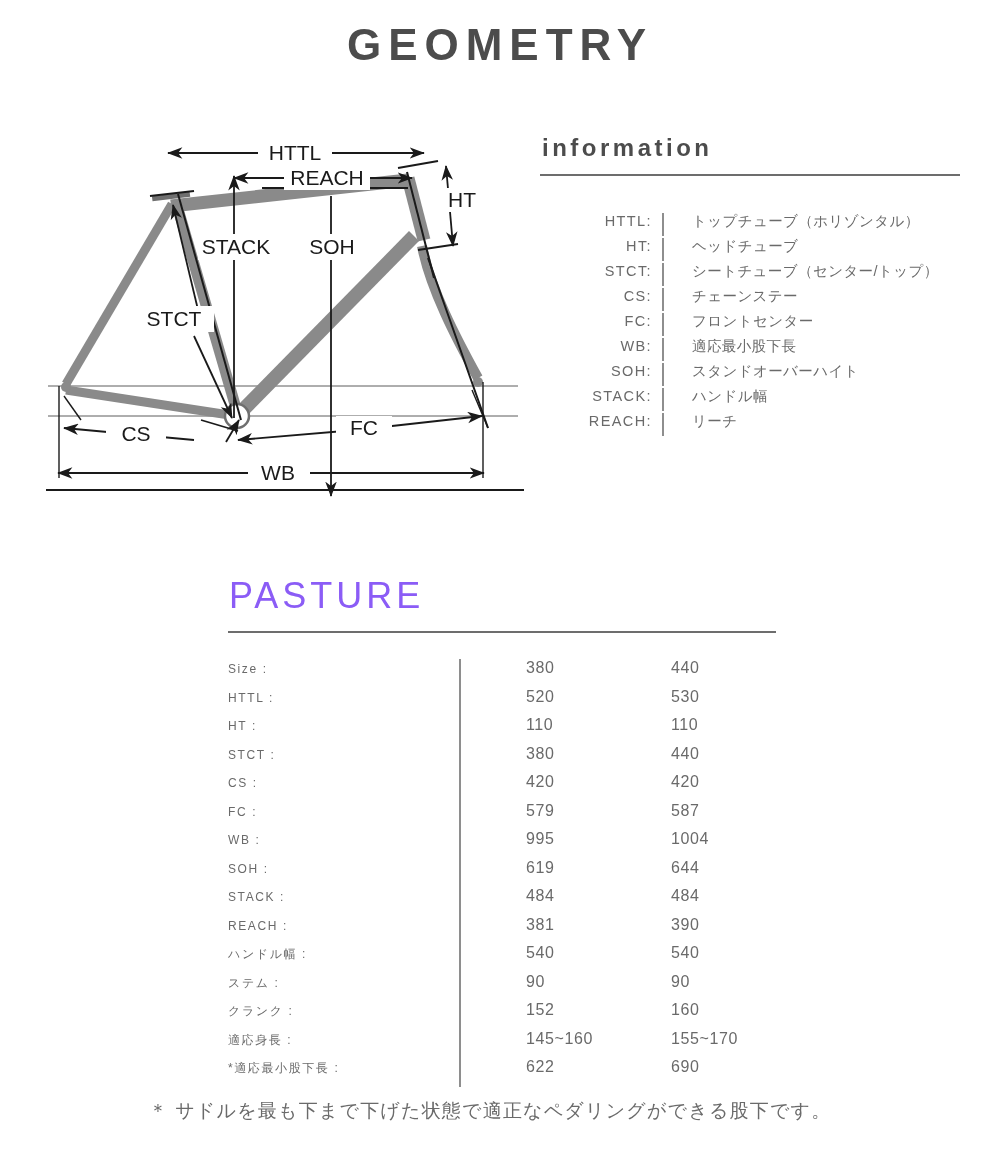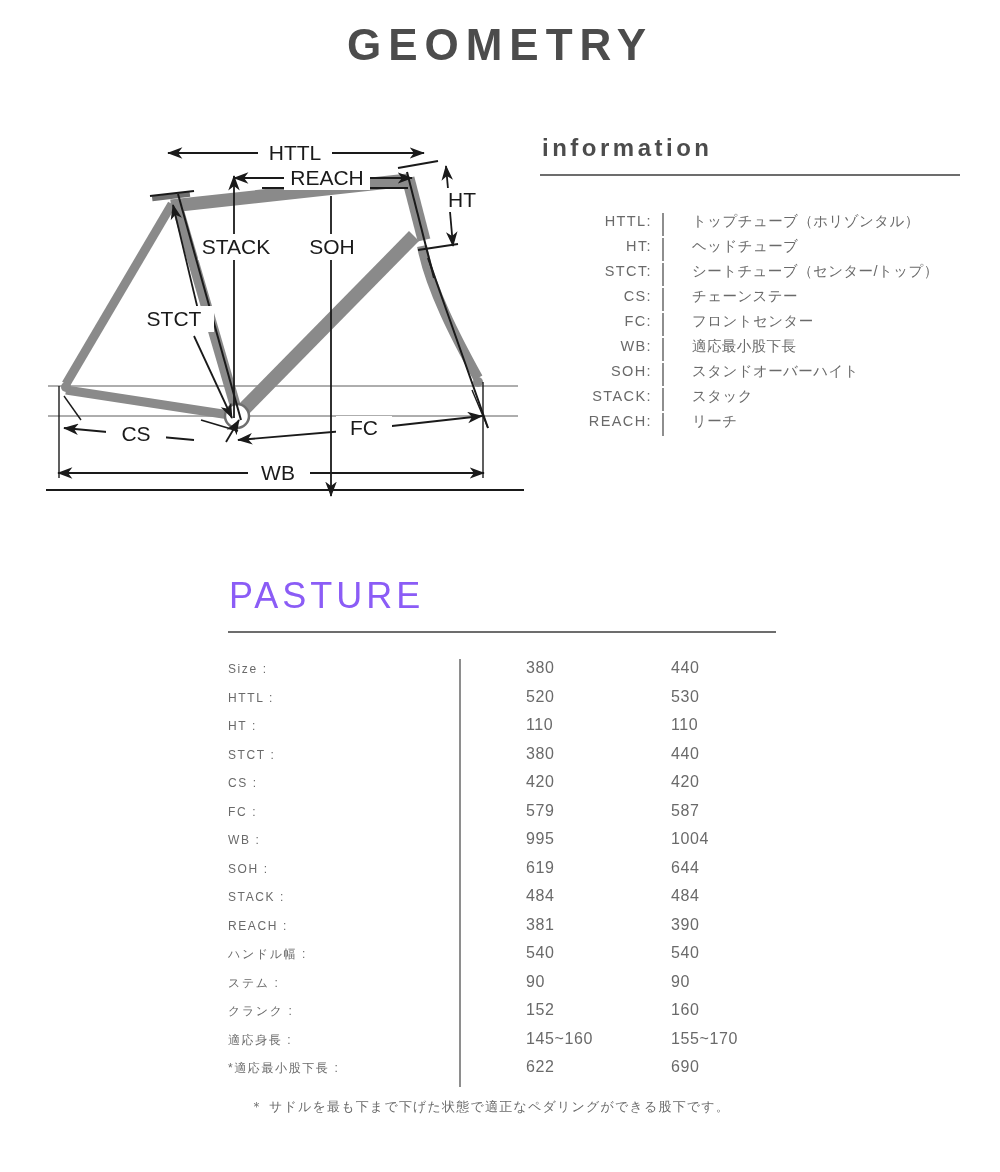--- a/index.html
+++ b/index.html
@@ -135,21 +135,21 @@
     padding-left: 65px;
   }
 
   
   .footnote {
     position: absolute;
     left: 0;
     top: 1098px;
     width: 980px;
     text-align: center;
-    font-size: 13px;
+    font-size: 19px;
     letter-spacing: 1.2px;
     color: #6a6a6a;
   }
 </style>
 </head>
 <body>
 
 <div class="page-title">GEOMETRY</div>
 
 <div class="diagram-wrap">
@@ -317,21 +317,21 @@
       <span class="info-val">適応最小股下長</span>
     </div>
     <div class="info-row">
       <span class="info-key">SOH:</span>
       <span class="info-sep"></span>
       <span class="info-val">スタンドオーバーハイト</span>
     </div>
     <div class="info-row">
       <span class="info-key">STACK:</span>
       <span class="info-sep"></span>
-      <span class="info-val">スタック</span>
+      <span class="info-val">ハンドル幅</span>
     </div>
     <div class="info-row">
       <span class="info-key">REACH:</span>
       <span class="info-sep"></span>
       <span class="info-val">リーチ</span>
     </div>
   </div>
 </div>
 
 <div class="spec-section">

